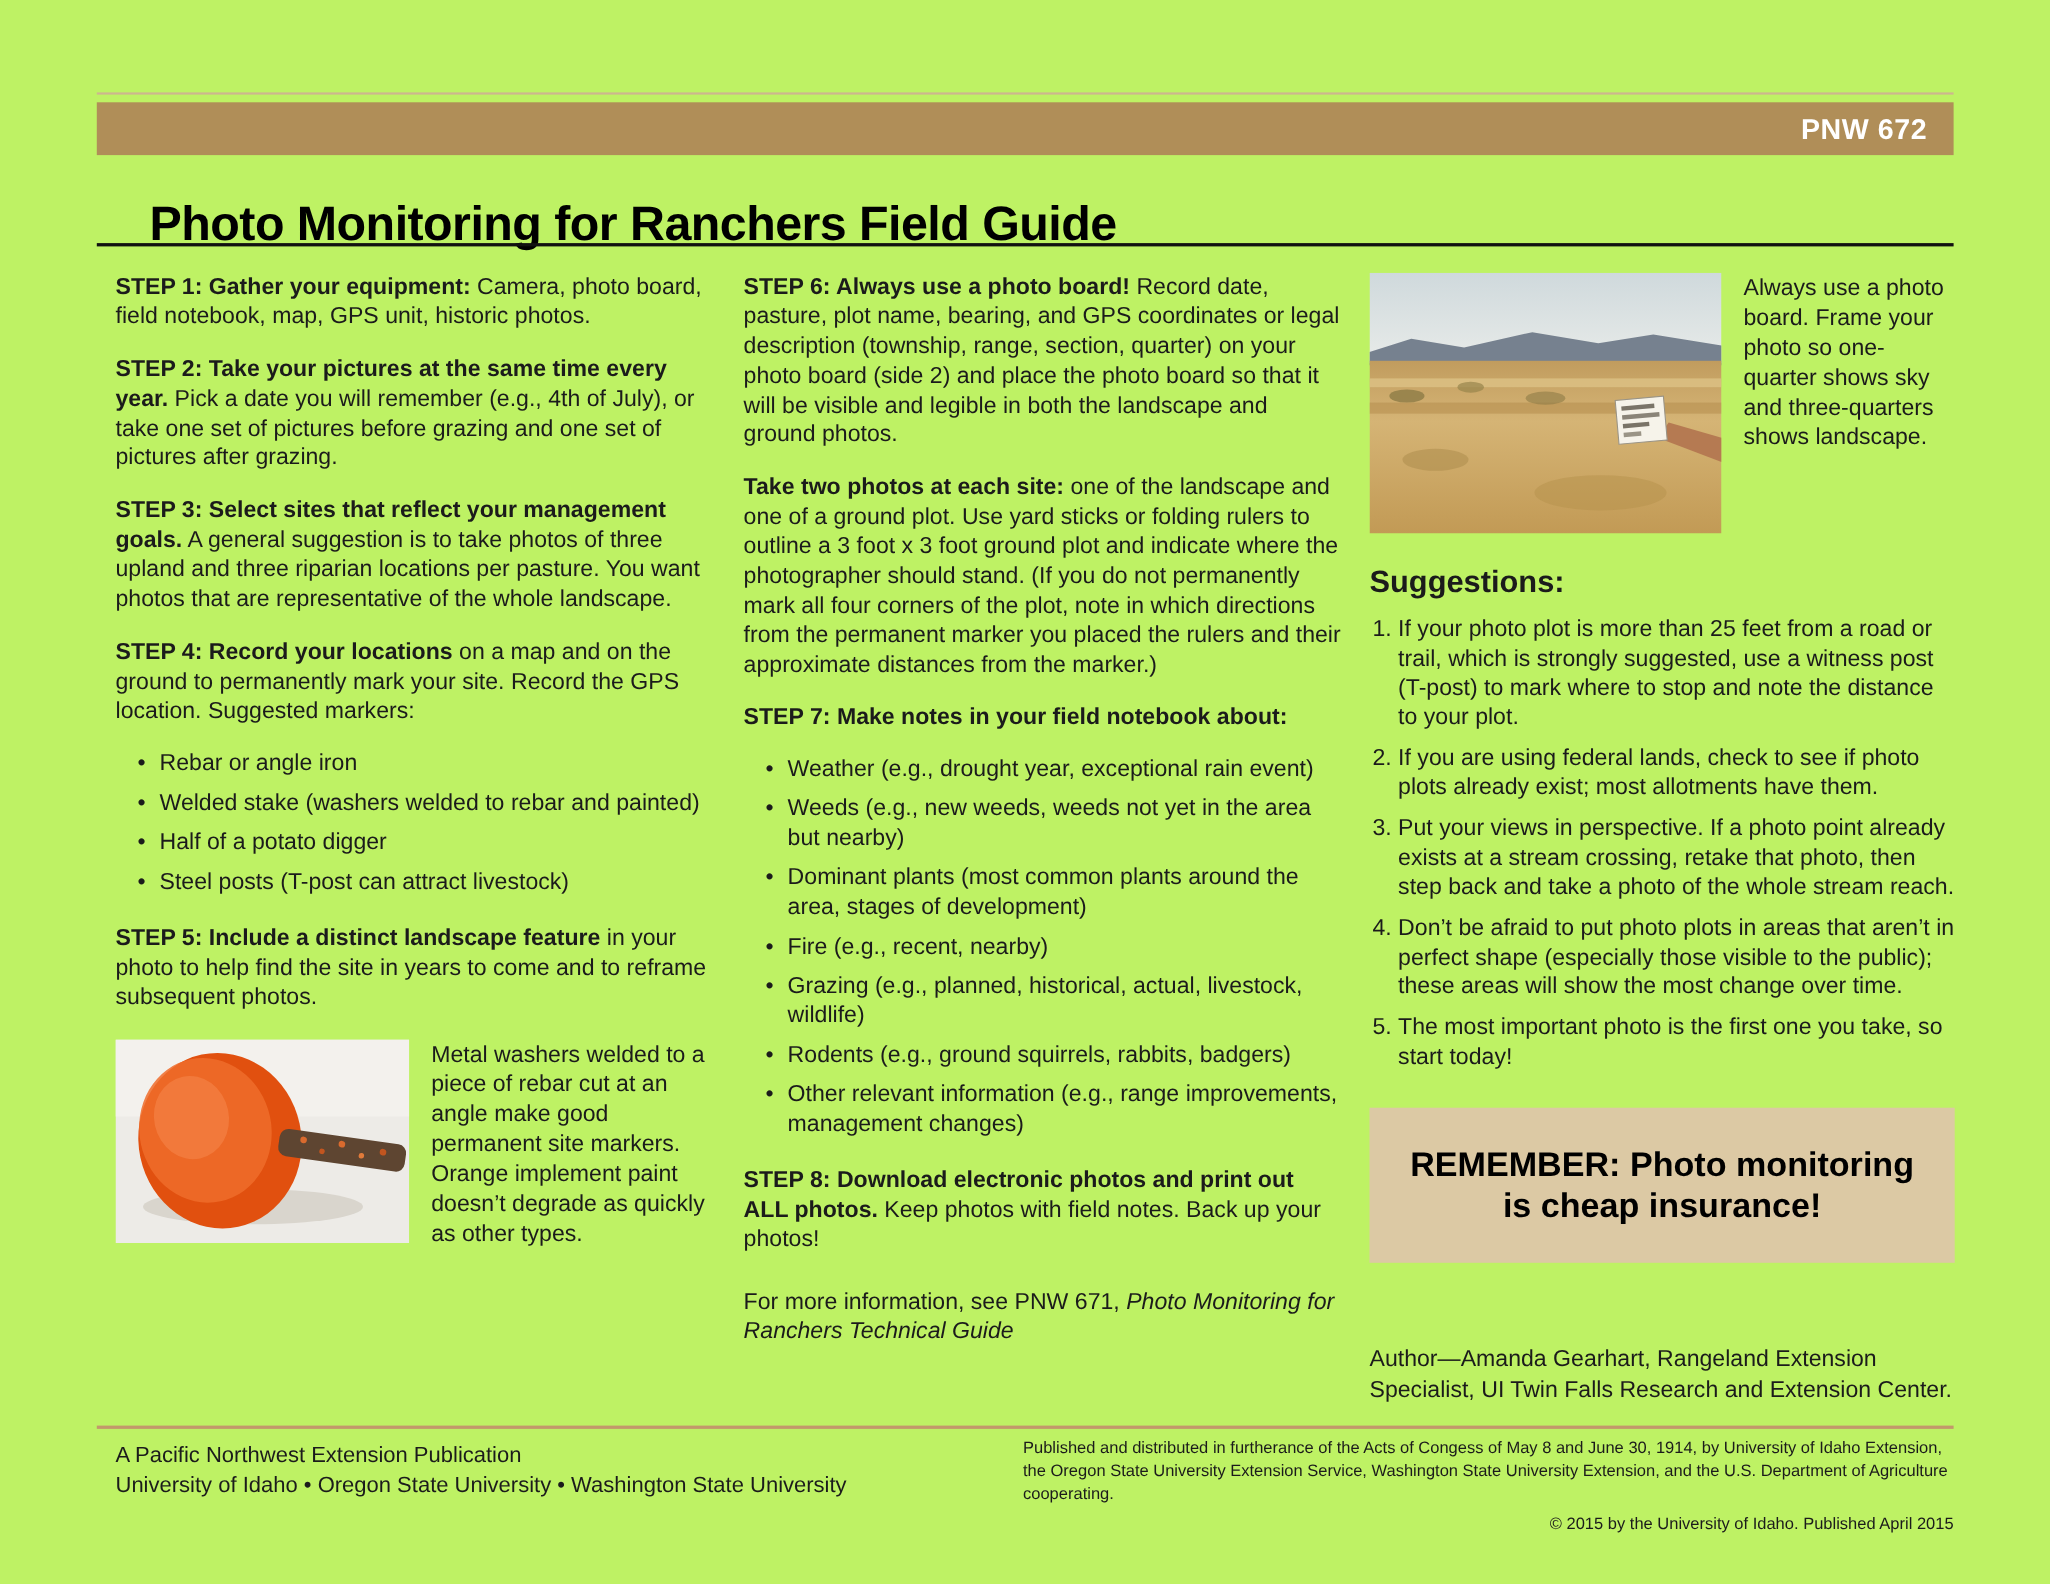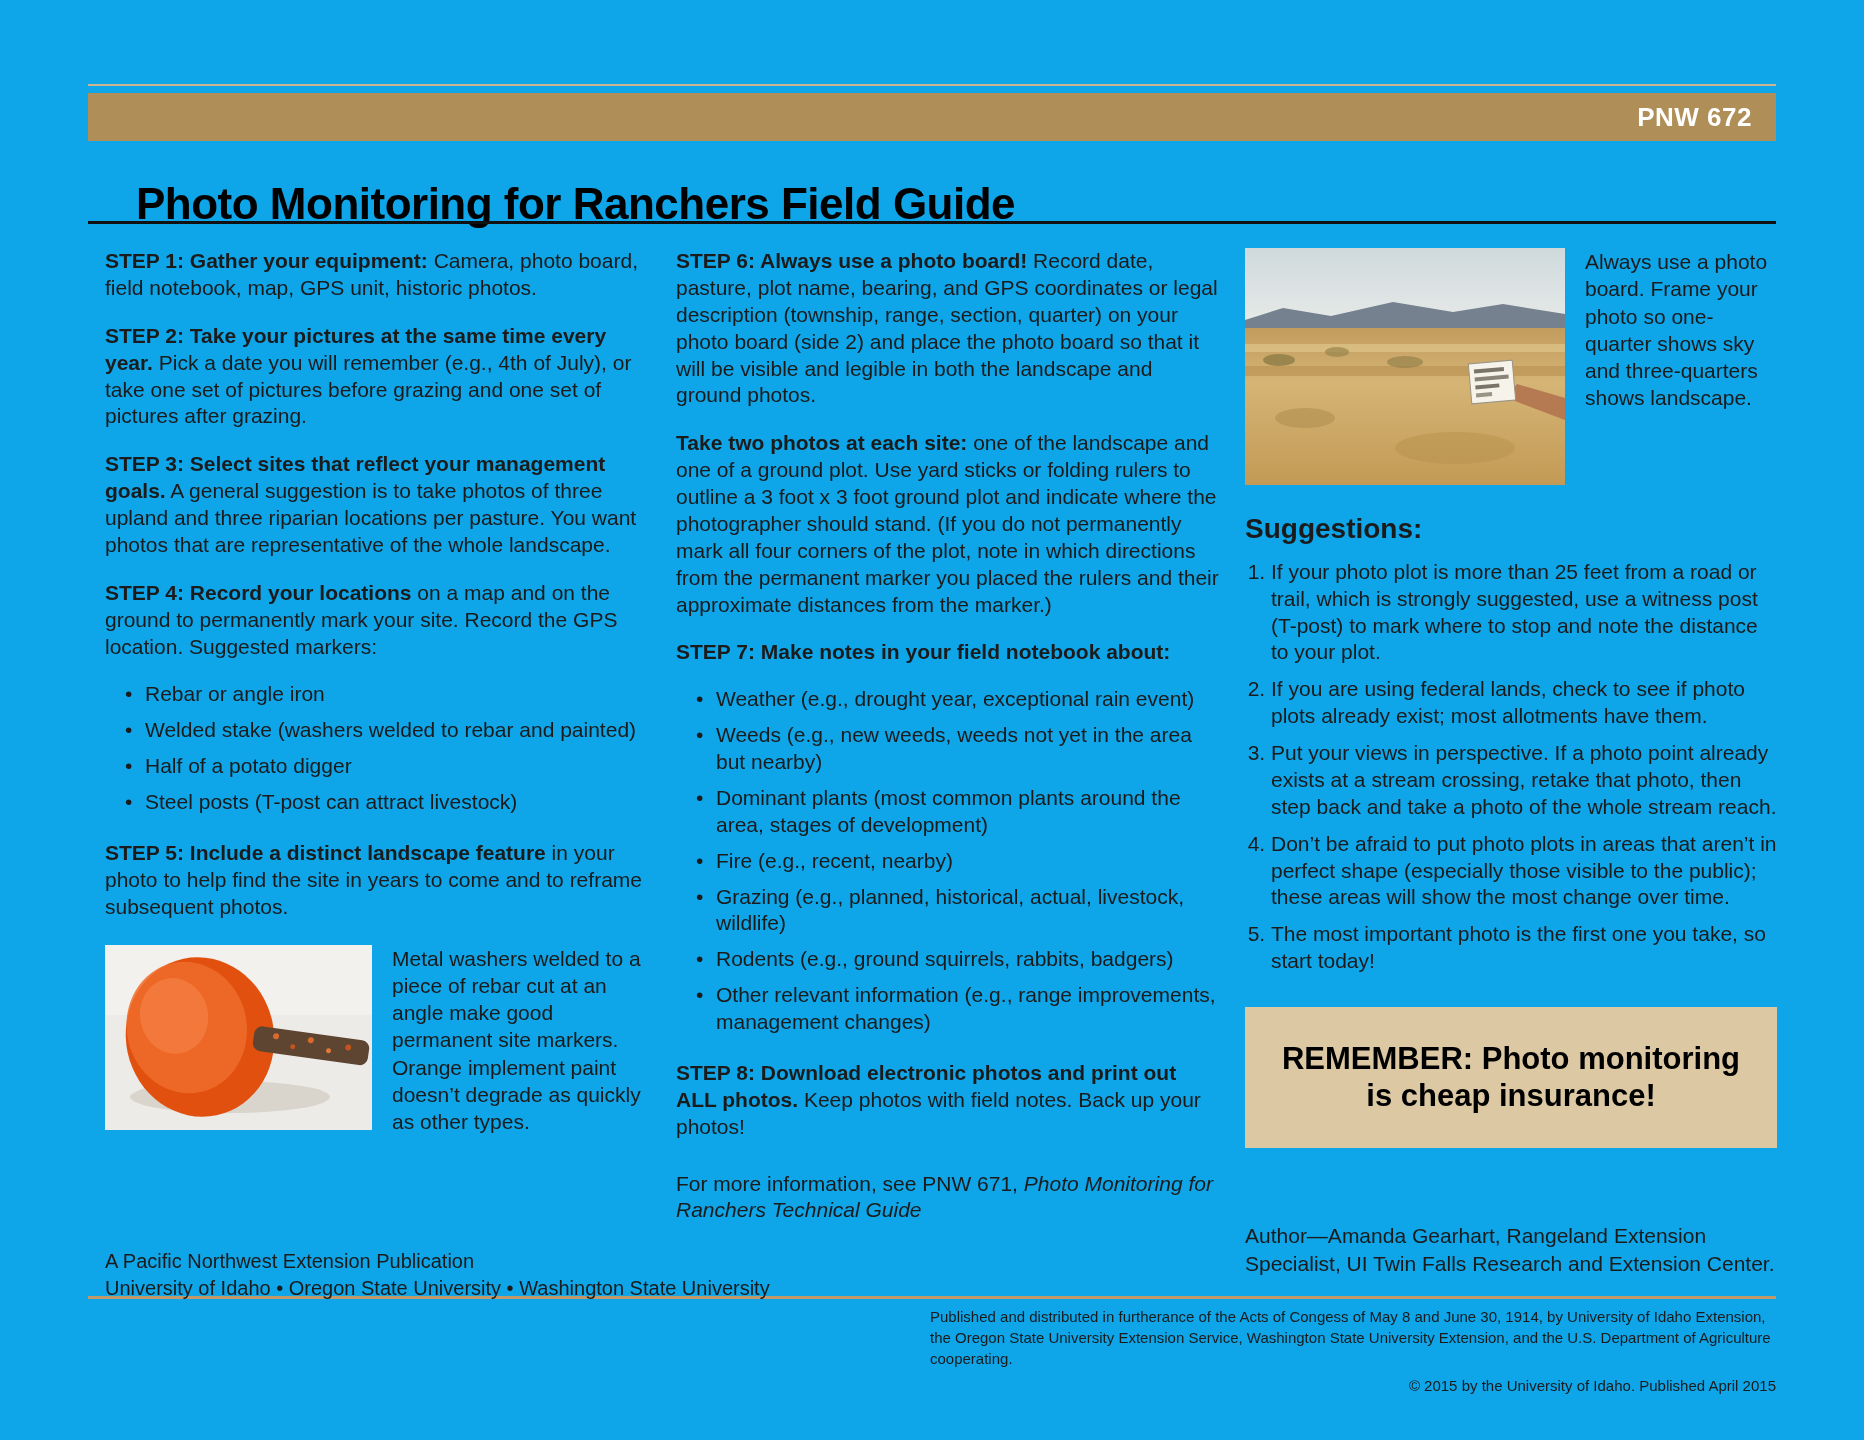--- a/index.html
+++ b/index.html
@@ -1,17 +1,17 @@
 <!DOCTYPE html>
 <html><head>
 <meta charset="utf-8">
 <style>
   html,body { margin:0; padding:0; background:#ffffff; }
   .page {
-    position:relative; width:1864px; height:1440px; background:#0ea5e9;
+    position:relative; width:1864px; height:1440px; background:#bef264;
     font-family:"Liberation Sans", sans-serif; color:#1b1b1b; overflow:hidden;
   }
   .topline { position:absolute; left:88px; width:1688px; top:84px; height:2px; background:#cdb68f; }
   .banner {
     position:absolute; left:88px; top:93px; width:1688px; height:48px; background:#b08e58;
     color:#ffffff; display:flex; align-items:center; justify-content:flex-end;
     padding-right:24px; box-sizing:border-box; font-size:26px; font-weight:600; letter-spacing:0.5px;
   }
   .page-title {
     position:absolute; left:136px; top:150px; font-size:44px; font-weight:800;
@@ -42,21 +42,21 @@
   ol.suggestions { margin:0; padding:0 0 0 26px; }
   ol.suggestions li { margin-bottom:10px; }
 
   .remember-box {
     background:#dcc9a4; margin-top:32px; padding:34px 28px; box-sizing:border-box;
     text-align:center; font-size:31px; font-weight:800; line-height:1.18; color:#000;
   }
   .author-note { margin-top:74px; font-size:21px; line-height:1.3; }
 
   .footer-rule { position:absolute; left:88px; width:1688px; top:1296px; height:3px; background:#c2996b; }
-  .footer-left { position:absolute; left:105px; top:1248px; font-size:20px; line-height:1.34; }
+  .footer-left { position:absolute; left:105px; top:1310px; font-size:20px; line-height:1.34; }
   .footer-right { position:absolute; left:930px; top:1306px; width:846px; font-size:15px; line-height:1.4; }
   .footer-right .copyright { text-align:right; margin-top:6px; }
 
   .italic-run { font-style:italic; }
 </style>
 <title>Photo Monitoring for Ranchers Field Guide</title></head>
 <body>
 
 <div class="page">
 

